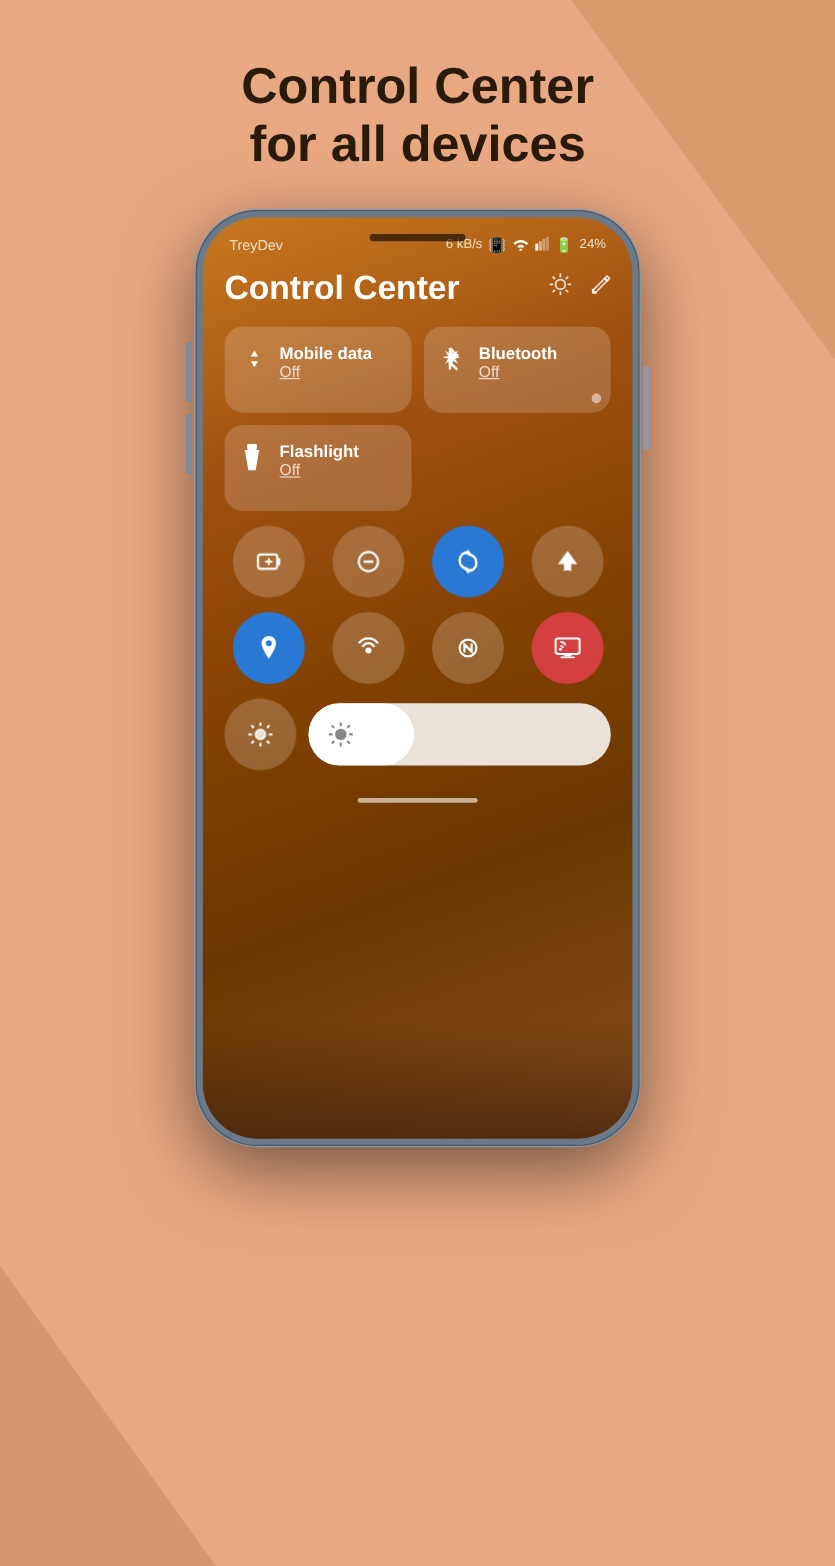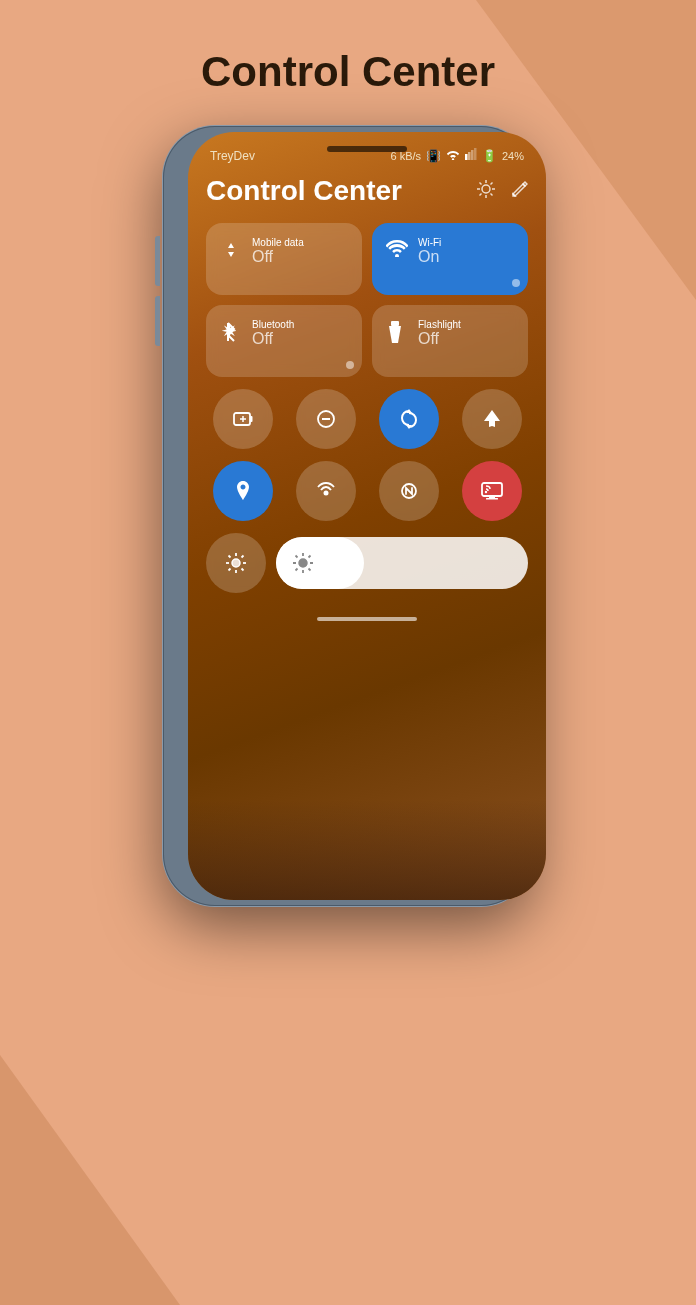--- a/index.html
+++ b/index.html
@@ -60,21 +60,20 @@
       position: relative;
     }
 
     .phone-screen {
       width: 100%;
       height: 100%;
       border-radius: 46px;
       overflow: hidden;
       background: linear-gradient(160deg, #c87820 0%, #a05010 25%, #804000 50%, #6a3800 70%, #8a5020 100%);
       position: relative;
-      margin-left: 19px;
     }
 
     
     .speaker {
       position: absolute;
       top: 14px;
       left: 50%;
       transform: translateX(-50%);
       width: 80px;
       height: 6px;
@@ -181,26 +180,27 @@
     }
     .tile-icon {
       font-size: 20px;
       color: rgba(255,255,255,0.9);
       margin-top: 2px;
       min-width: 22px;
     }
     .tile-text {}
     .tile-name {
       color: #fff;
-      font-size: 10px;
-      font-weight: 400;
+      font-size: 14px;
+      font-weight: 700;
     }
     .tile-status {
       color: rgba(255,255,255,0.75);
-      font-size: 16px;
+      font-size: 13px;
+      text-decoration: underline;
     }
     .tile-corner-dot {
       position: absolute;
       bottom: 8px;
       right: 8px;
       width: 8px;
       height: 8px;
       background: rgba(255,255,255,0.5);
       border-radius: 50%;
     }
@@ -286,20 +286,21 @@
     }
   </style>
 </head>
 <body>
 
 <div class="bg-shape1"></div>
 <div class="bg-shape2"></div>
 
 <div class="headline">
   <span>Control Center</span><br>
+  <span>for all devices</span>
 </div>
 
 <div class="phone-wrapper">
   <div class="phone-frame">
     <div class="btn-power"></div>
     <div class="btn-vol-up"></div>
     <div class="btn-vol-dn"></div>
 
     <div class="phone-screen">
       <div class="speaker"></div>
@@ -365,35 +366,20 @@
                 <path d="M11 4L14 9H8L11 4Z"></path>
                 <path d="M11 18L8 13H14L11 18Z"></path>
               </svg>
             </div>
             <div class="tile-text">
               <div class="tile-name">Mobile data</div>
               <div class="tile-status">Off</div>
             </div>
           </div>
 
-          <div class="tile active">
-            <div class="tile-icon">
-              <svg width="22" height="18" viewBox="0 0 22 18" fill="white">
-                <path d="M11 5C7.5 5 4.4 6.5 2.3 9L4.1 10.8C5.7 9 8.2 8 11 8C13.8 8 16.3 9 17.9 10.8L19.7 9C17.6 6.5 14.5 5 11 5Z"></path>
-                <path d="M11 10C9 10 7.3 10.9 6.2 12.2L8 14C8.9 12.9 9.9 12.5 11 12.5C12.1 12.5 13.1 12.9 14 14L15.8 12.2C14.7 10.9 13 10 11 10Z"></path>
-                <circle cx="11" cy="17" r="2"></circle>
-                <path d="M11 1C6 1 1.7 3.2 -0.5 6.8L1.3 8.6C3.2 5.5 6.8 3.5 11 3.5C15.2 3.5 18.8 5.5 20.7 8.6L22.5 6.8C20.3 3.2 16 1 11 1Z"></path>
-              </svg>
-            </div>
-            <div class="tile-text">
-              <div class="tile-name">Wi-Fi</div>
-              <div class="tile-status">On</div>
-            </div>
-            <div class="tile-corner-dot"></div>
-          </div>
 
           <div class="tile">
             <div class="tile-icon">
               <svg width="16" height="22" viewBox="0 0 16 22" fill="white">
                 <path d="M8 2L14 8L8 14V8L14 8" fill="none" stroke="white" stroke-width="2"></path>
                 <path d="M8 14L14 20L8 14" fill="none" stroke="white" stroke-width="2"></path>
                 <line x1="8" y1="2" x2="8" y2="20" stroke="white" stroke-width="2"></line>
                 <path d="M2 6L14 18" fill="none" stroke="white" stroke-width="0"></path>
                 <text x="1" y="17" font-size="20" fill="white">✷</text>
               </svg>

